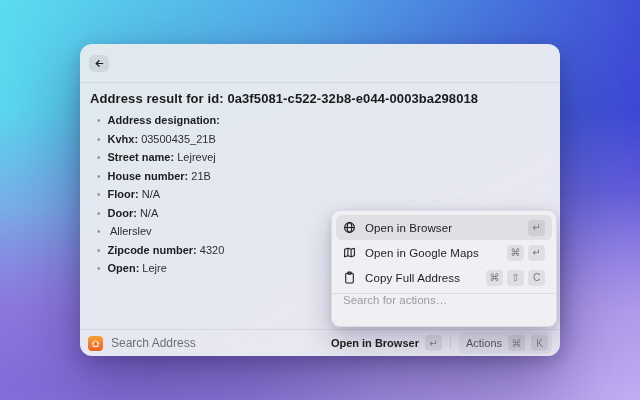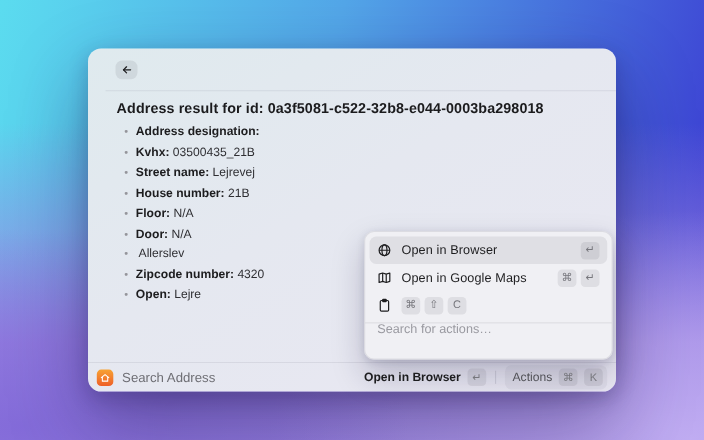--- a/index.html
+++ b/index.html
@@ -13,21 +13,20 @@
       linear-gradient(to bottom, rgba(158,134,228,0) 28%, rgba(156,132,226,0.97) 78%),
       linear-gradient(105deg, #5bdcef 0%, #53a6e8 42%, #3b3ad2 96%);
     position: relative;
   }
 
   .window {
     position: absolute; left: 80px; top: 44px; width: 480px; height: 312px;
     border-radius: 12px;
     background: linear-gradient(150deg, #dfeaee 0%, #e5e8f0 45%, #e9e7f2 100%);
     box-shadow: 0 30px 70px rgba(25,12,70,0.40), 0 6px 18px rgba(25,12,70,0.22);
-    padding-left: 16px;
   }
 
   .titlebar {
     height: 39px; display: flex; align-items: center; padding: 0 9px;
     border-bottom: 1px solid rgba(60,60,80,0.09);
   }
   .back-btn {
     width: 20px; height: 17px; border-radius: 6px;
     background: rgba(40,40,60,0.09);
     display: flex; align-items: center; justify-content: center;
@@ -195,20 +194,21 @@
         <span class="kbd">↵</span>
       </span>
     </div>
     <div class="menu-item">
       <span class="mi-icon">
         <svg viewBox="0 0 24 24" fill="none" stroke="currentColor" stroke-width="2" stroke-linejoin="round" stroke-linecap="round">
             <rect x="5" y="4" width="14" height="18" rx="2"></rect>
             <rect x="9" y="2" width="6" height="4" rx="1"></rect>
           </svg>
       </span>
+      <span class="mi-label">Copy Full Address</span>
       <span class="keys">
         <span class="kbd">⌘</span>
         <span class="kbd">⇧</span>
         <span class="kbd">C</span>
       </span>
     </div>
     <div class="popup-divider"></div>
     <div class="popup-search">
       <input type="text" placeholder="Search for actions…" style="">
     </div>

